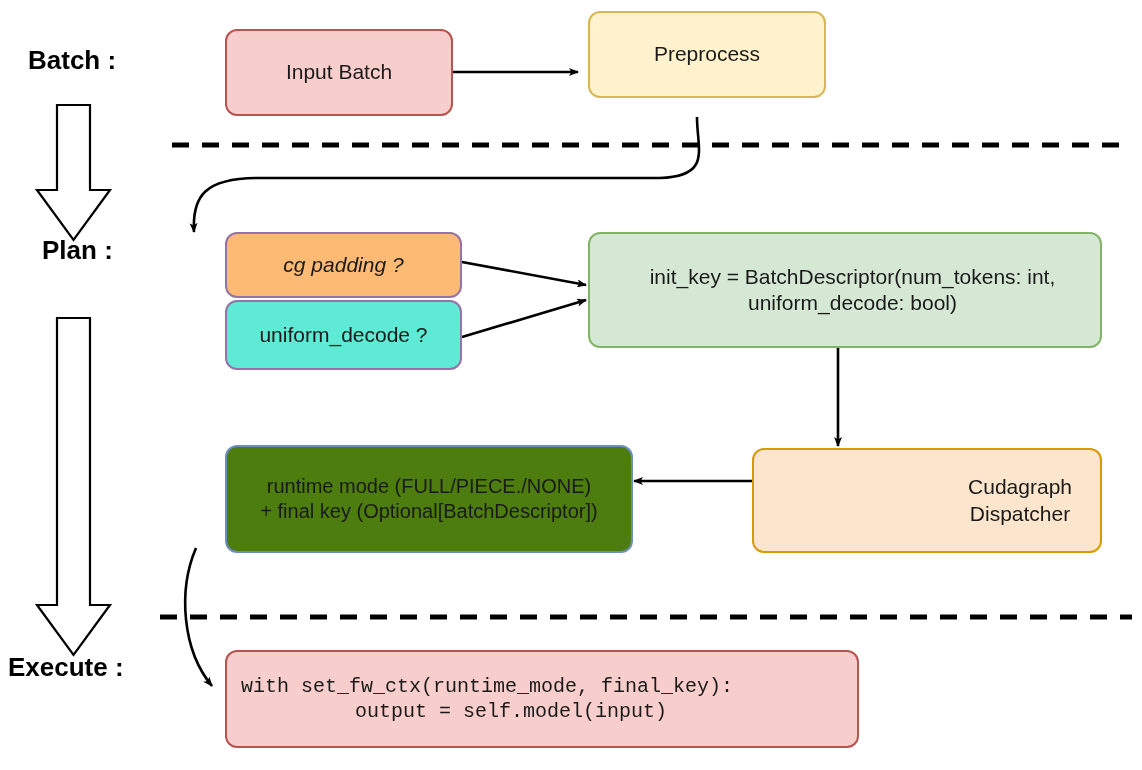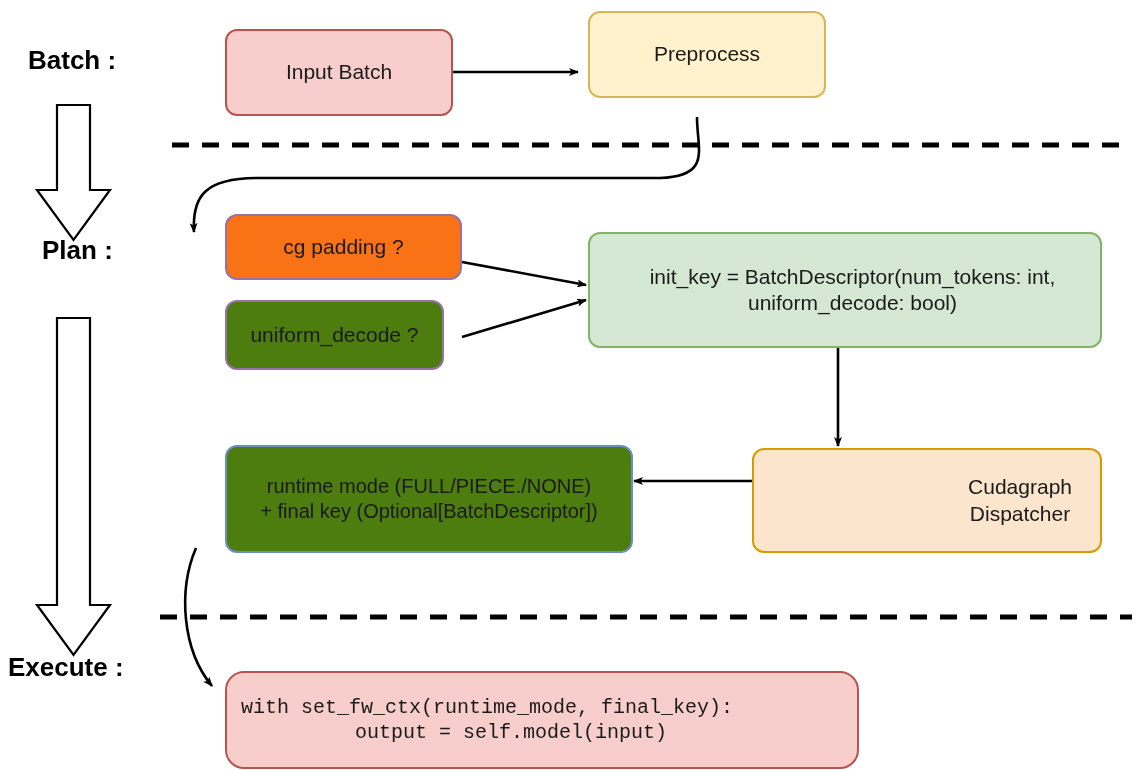--- a/index.html
+++ b/index.html
@@ -97,30 +97,30 @@
   </svg>
 
   <div class="stage-label" style="left:28px; top:45px;">Batch :</div>
   <div class="stage-label" style="left:42px; top:235px;">Plan :</div>
   <div class="stage-label" style="left:8px; top:652px;">Execute :</div>
 
   <div class="node" style="left:225px; top:29px; width:228px; height:87px; background:#f8cecc; border-color:#b85450;">Input Batch</div>
 
   <div class="node" style="left:588px; top:11px; width:238px; height:87px; background:#fff2cc; border-color:#d6b656;">Preprocess</div>
 
-  <div class="node" style="left:225px; top:214px; width:237px; height:66px; background:#f97316; border-color:#9673a6;">cg padding ?</div>
+  <div class="node" style="left:225px; top:232px; width:237px; height:66px; background:#fdba74; border-color:#9673a6;font-style:italic;">cg padding ?</div>
 
-  <div class="node" style="left:225px; top:300px; width:219px; height:70px; background:#4d7c0f; border-color:#9673a6;">uniform_decode ?</div>
+  <div class="node" style="left:225px; top:300px; width:237px; height:70px; background:#5eead4; border-color:#9673a6;">uniform_decode ?</div>
 
   <div class="node" style="left:588px; top:232px; width:514px; height:116px; background:#d5e8d4; border-color:#82b366; white-space:pre-line;padding-left:25px;">init_key = BatchDescriptor(num_tokens: int,
 uniform_decode: bool)</div>
 
   <div class="node" style="left:752px; top:448px; width:350px; height:105px; background:#fce5cd; border-color:#d79b00; white-space:pre-line; justify-content:flex-end; padding-right:28px; align-items:center;">Cudagraph
 Dispatcher</div>
 
 
   <div class="node node-small" style="left:225px; top:445px; width:408px; height:108px; background:#4d7c0f; border-color:#6c8ebf; white-space:pre-line;">runtime mode (FULL/PIECE./NONE)
 + final key (Optional[BatchDescriptor])</div>
 
-  <div class="node node-code" style="left:225px; top:671px; width:634px; height:98px; background:#f8cecc; border-color:#b85450;border-radius:19px;">with set_fw_ctx(runtime_mode, final_key):
+  <div class="node node-code" style="left:225px; top:650px; width:634px; height:98px; background:#f8cecc; border-color:#b85450;">with set_fw_ctx(runtime_mode, final_key):
     output = self.model(input)</div>
 
 </div>
 
 </body></html>

